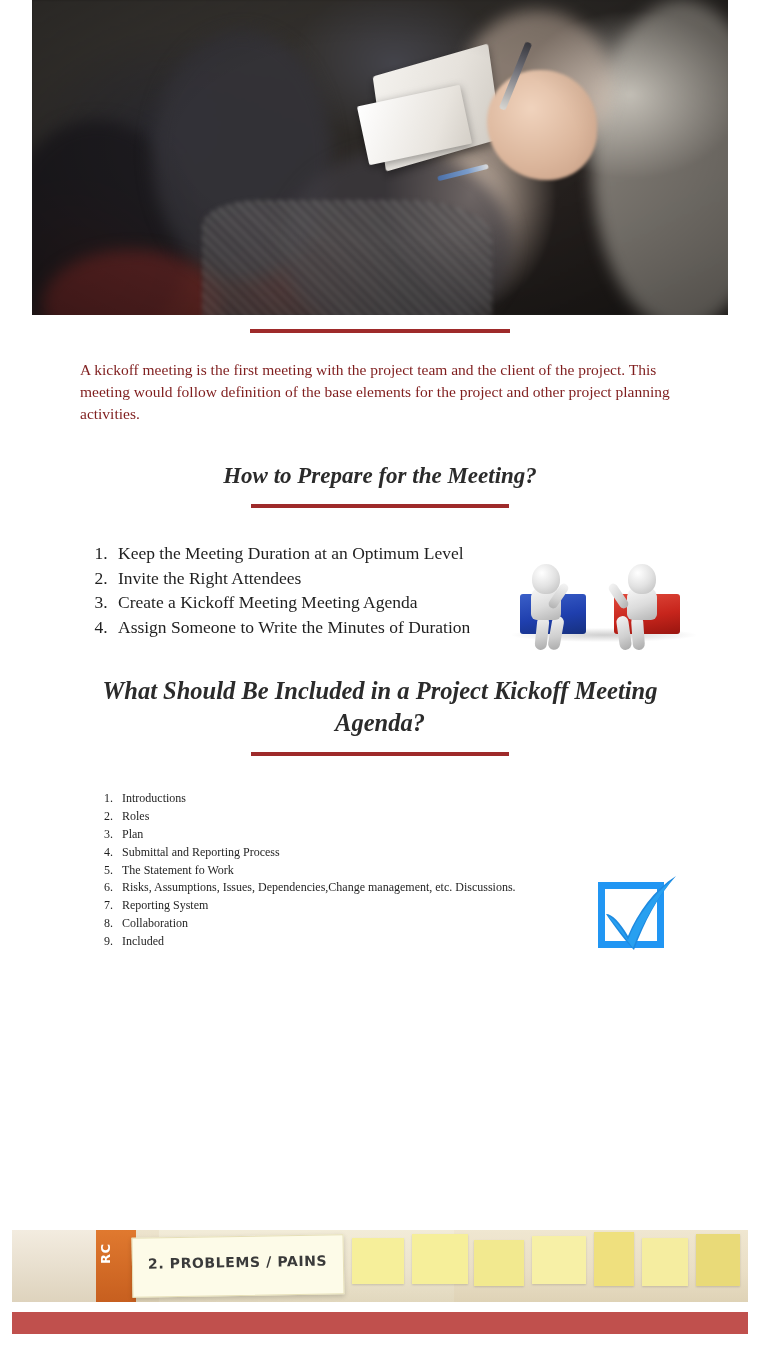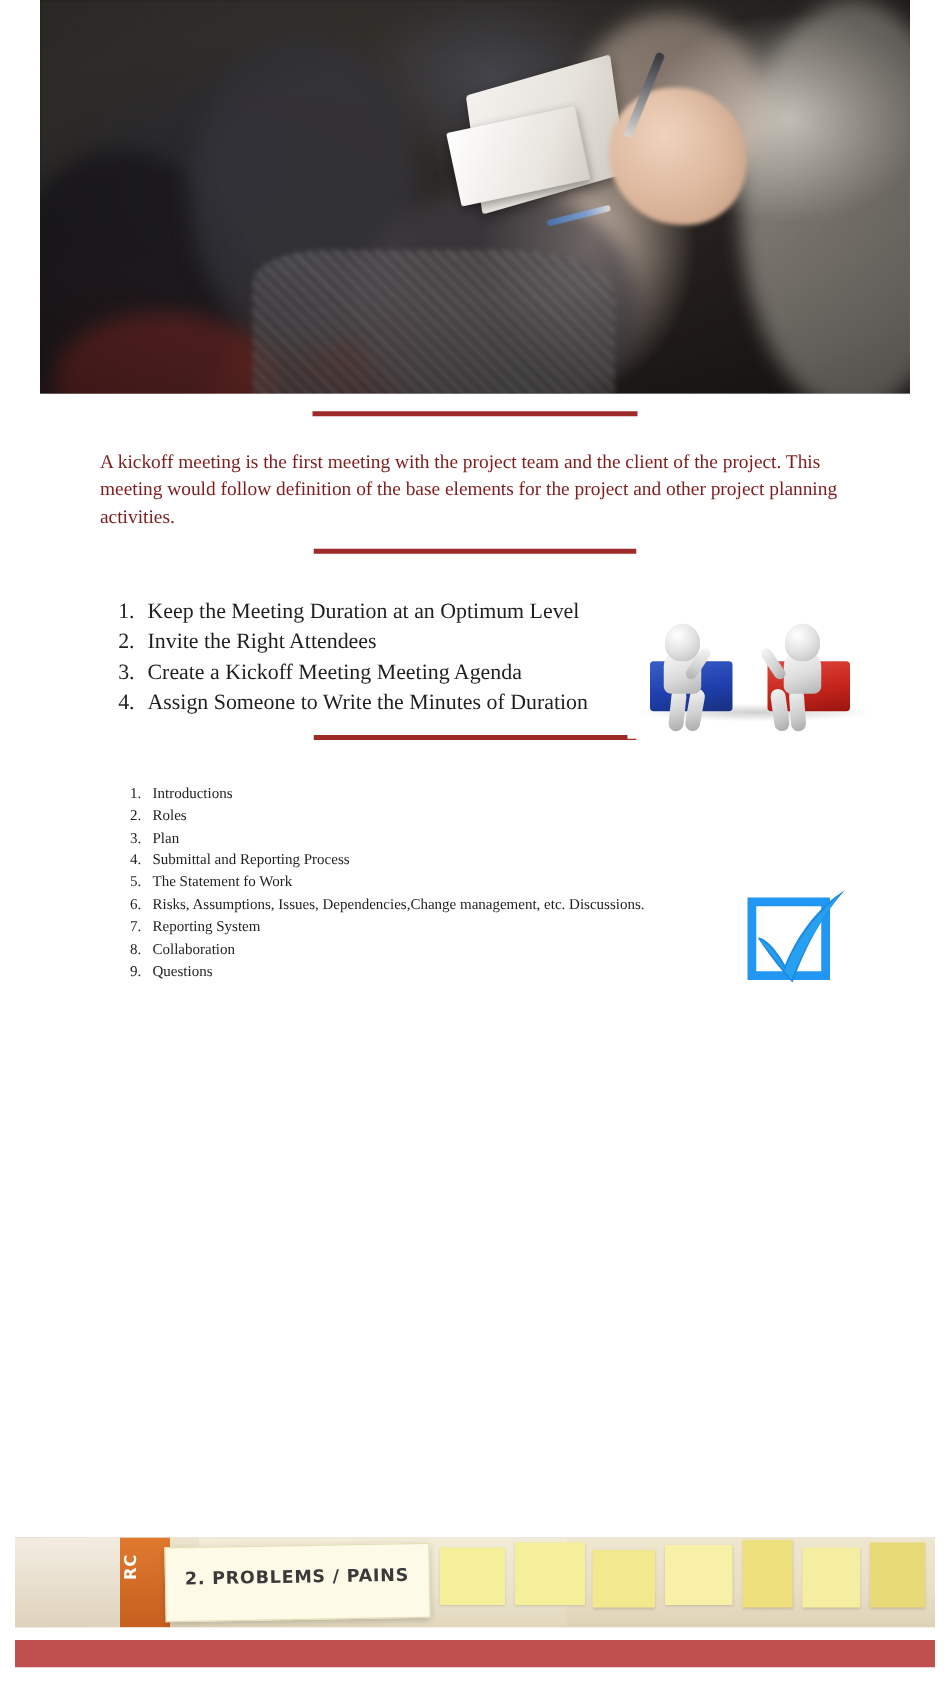--- a/index.html
+++ b/index.html
@@ -432,20 +432,21 @@
     <div class="hero-pen2"></div>
     <div class="hero-vignette"></div>
   </div>
 
   <div class="content">
 
     <div class="rule w-title"></div>
 
     <p class="intro">A kickoff meeting is the first meeting with the project team and the client of the project. This meeting would follow definition of the base elements for the project and other project planning activities.</p>
 
+    <h2 class="section">How to Prepare for the Meeting?</h2>
     <div class="rule w-sec1"></div>
 
     <div class="list-block">
       <ol class="doc-list">
         <li>Keep the Meeting Duration at an Optimum Level</li>
         <li>Invite the Right Attendees</li>
         <li>Create a Kickoff Meeting Meeting Agenda</li>
         <li>Assign Someone to Write the Minutes of Duration</li>
       </ol>
 
@@ -460,33 +461,34 @@
         <div class="fp-leg l4"></div>
         <div class="fp-torso t1"></div>
         <div class="fp-torso t2"></div>
         <div class="fp-arm a1"></div>
         <div class="fp-arm a2"></div>
         <div class="fp-head h1"></div>
         <div class="fp-head h2"></div>
       </div>
     </div>
 
+    <h2 class="section big">What Should Be Included in a Project Kickoff Meeting Agenda?</h2>
     <div class="rule w-sec2"></div>
 
     <div class="list-block">
       <ol class="doc-list wide">
         <li>Introductions</li>
         <li>Roles</li>
         <li>Plan</li>
         <li>Submittal and Reporting Process</li>
         <li>The Statement fo Work</li>
         <li>Risks, Assumptions, Issues, Dependencies,Change management, etc. Discussions.</li>
         <li>Reporting System</li>
         <li>Collaboration</li>
-        <li>Questions</li>
+        <li>Included</li>
       </ol>
 
       <div class="figure-check">
         <div class="fc-box"></div>
         <svg class="fc-tick" viewBox="0 0 96 92">
           <path d="M14 44 C20 44 28 52 36 66 C46 42 62 20 84 6 C66 26 52 52 42 80 C34 72 22 56 14 44 Z" fill="#1e8ae0"></path>
           <path d="M16 46 C22 48 30 58 36 70 C44 48 60 26 80 10 C64 30 50 54 41 78 C34 68 24 56 16 46 Z" fill="#2aa3f2" opacity="0.85"></path>
         </svg>
       </div>
     </div>

